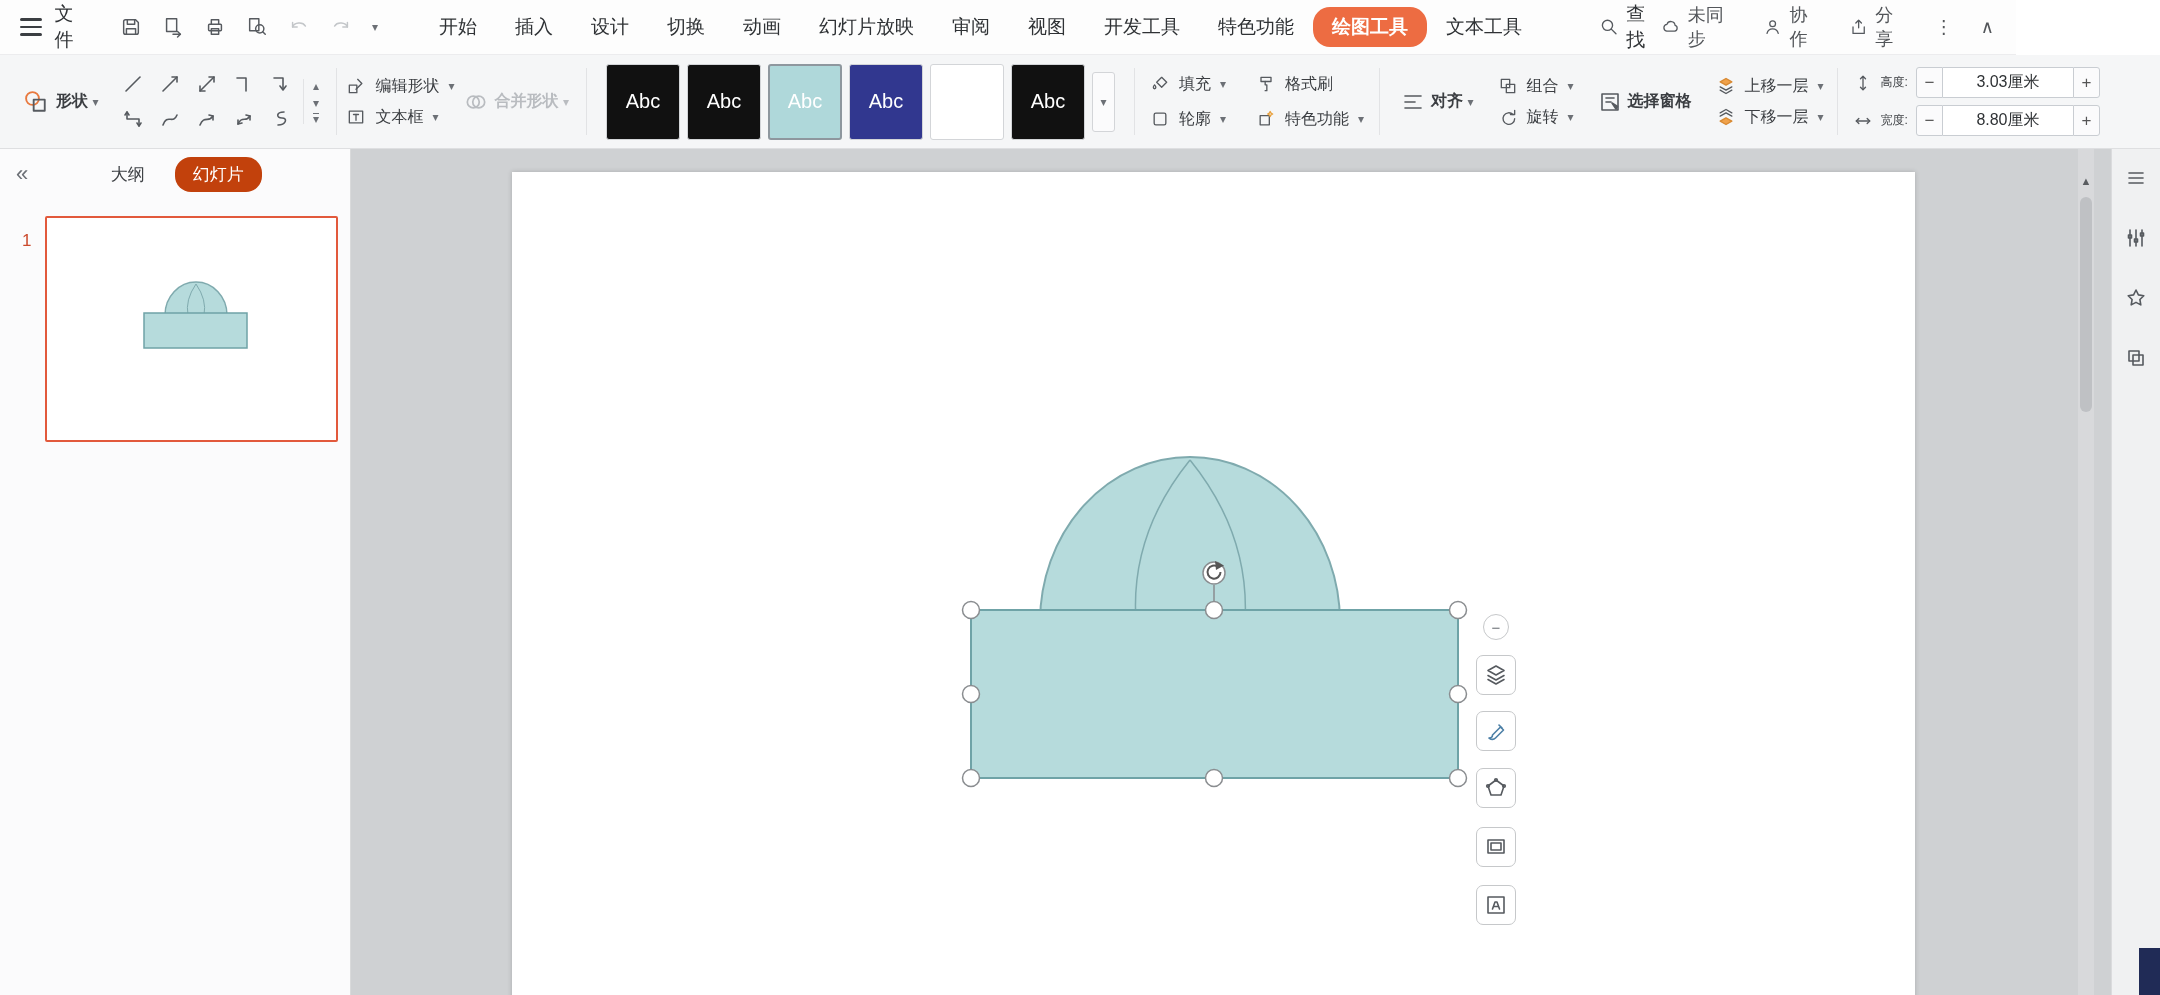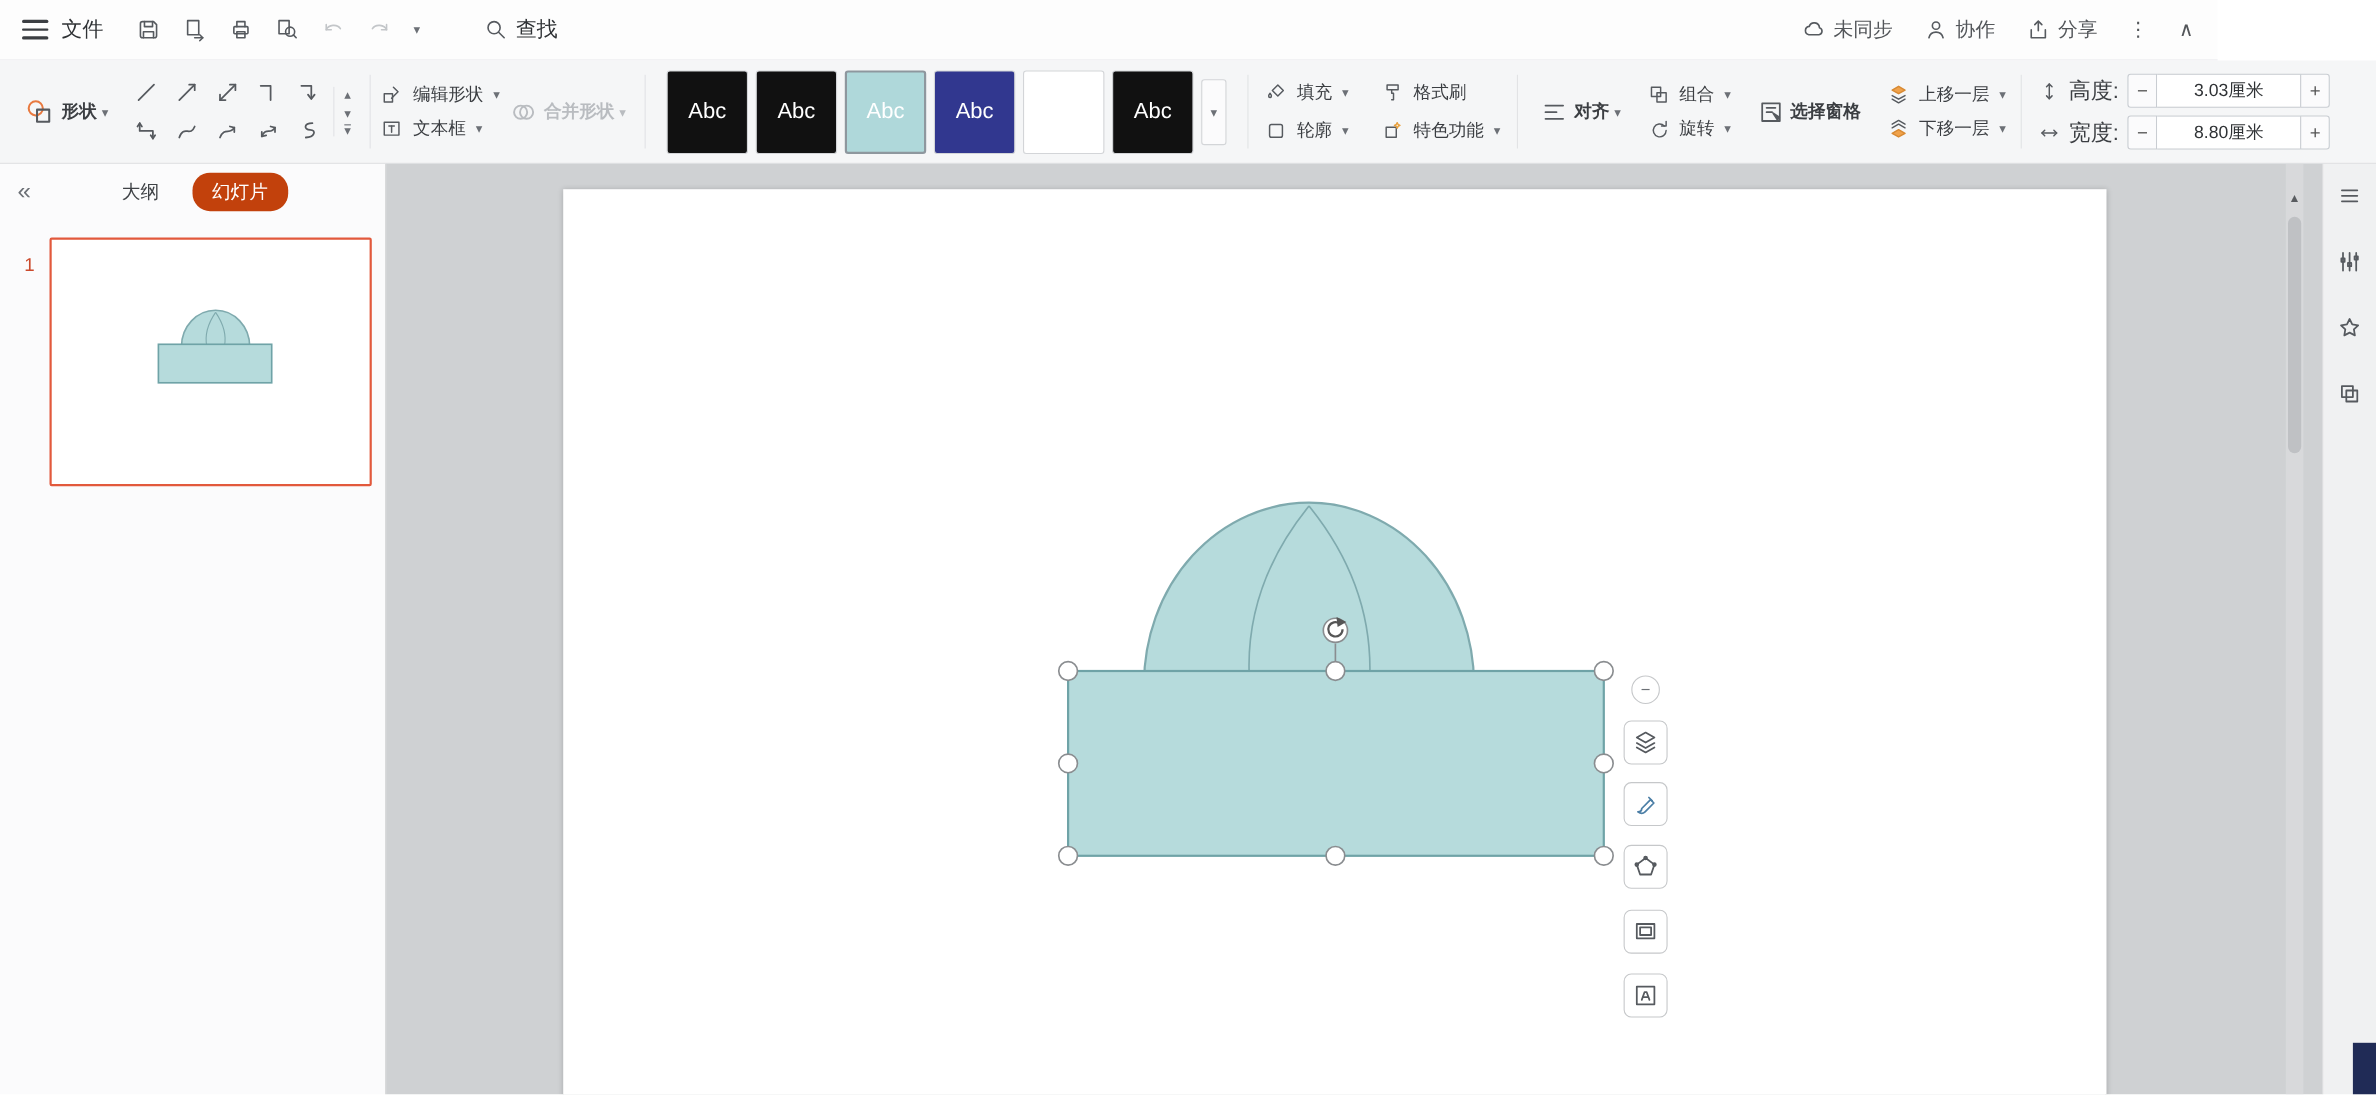--- a/index.html
+++ b/index.html
@@ -56,21 +56,21 @@
   .gallery-dd { width:23px; height:60px; border:1px solid #d3d5d8; border-radius:3px; background:#fbfbfc;
     display:flex; align-items:center; justify-content:center; color:#6c7076; font-size:12px; }
 
   .fill-grid { display:grid; grid-template-columns:auto auto; grid-auto-rows:35px; column-gap:30px;
     align-content:center; align-items:center; padding:0 6px; }
 
   .arrange-group { display:flex; align-items:center; gap:16px; padding:0 4px; }
 
   .size-group { display:flex; flex-direction:column; justify-content:center; gap:7px; padding-left:6px; }
   .size-row { display:flex; align-items:center; gap:8px; }
-  .size-label { font-size:20px; }
+  .size-label { font-size:12px; }
   .spin { display:flex; align-items:stretch; height:31px; }
   .spin-btn { width:27px; border:1px solid #c9cdd2; background:#fbfbfc; display:flex; align-items:center;
     justify-content:center; font-size:17px; color:#555; }
   .spin-btn.left { border-radius:3px 0 0 3px; }
   .spin-btn.right { border-radius:0 3px 3px 0; }
   .spin-val { width:130px; border-top:1px solid #c9cdd2; border-bottom:1px solid #c9cdd2; background:#fff;
     display:flex; align-items:center; justify-content:center; font-size:16px; color:#2f3235; }
 
   
   .left-panel { position:absolute; top:149px; left:0; width:351px; bottom:0; background:#fbfbfc;
@@ -156,20 +156,34 @@
       </span>
     <span class="qbtn">
         <svg class="ic faded" width="22" height="22" viewBox="0 0 24 24">
           <path d="M19 7v5h-5"></path>
           <path d="M19 12C17 7 8 6 5 11"></path>
         </svg>
       </span>
     <span class="dd">▾</span>
   </span>
 
+  <nav class="nav-tabs">
+    <span class="nav-tab">开始</span>
+    <span class="nav-tab">插入</span>
+    <span class="nav-tab">设计</span>
+    <span class="nav-tab">切换</span>
+    <span class="nav-tab">动画</span>
+    <span class="nav-tab">幻灯片放映</span>
+    <span class="nav-tab">审阅</span>
+    <span class="nav-tab">视图</span>
+    <span class="nav-tab">开发工具</span>
+    <span class="nav-tab">特色功能</span>
+    <span class="nav-tab active" style="background: rgb(237, 108, 66);">绘图工具</span>
+    <span class="nav-tab">文本工具</span>
+  </nav>
 
   <span class="search">
     <svg class="ic" width="22" height="22" viewBox="0 0 24 24">
         <circle cx="10" cy="10" r="6"></circle>
         <path d="M14.5 14.5L20 20"></path>
       </svg>
     <span>查找</span>
   </span>
 
   <span class="tb-right">

